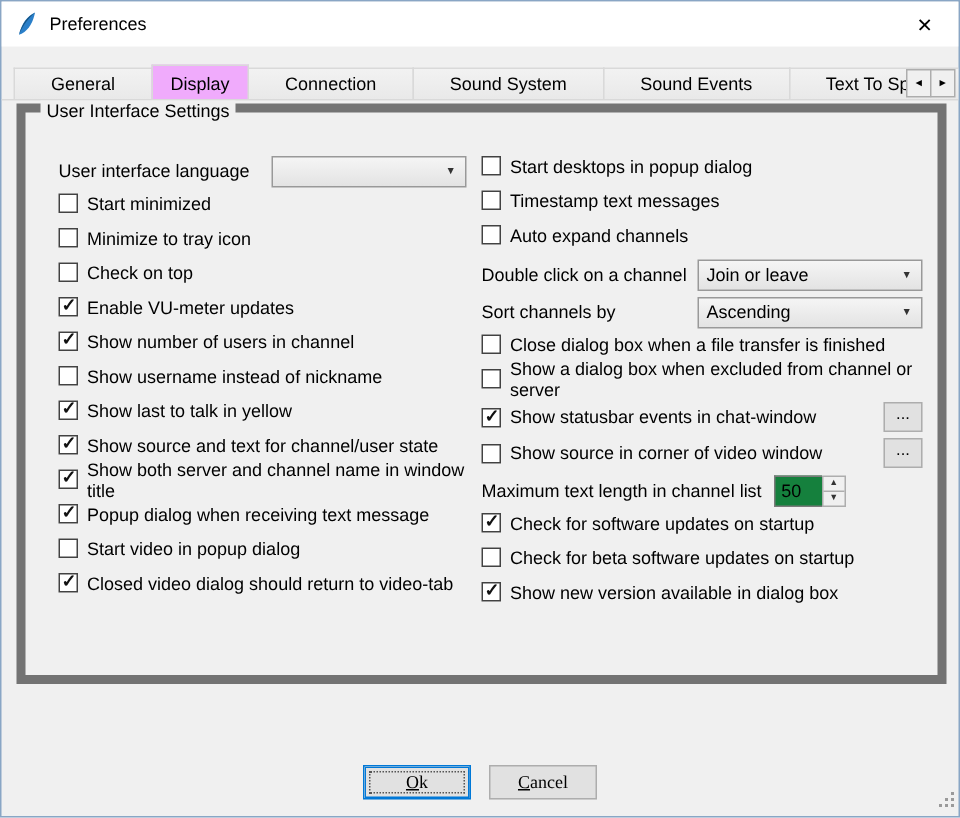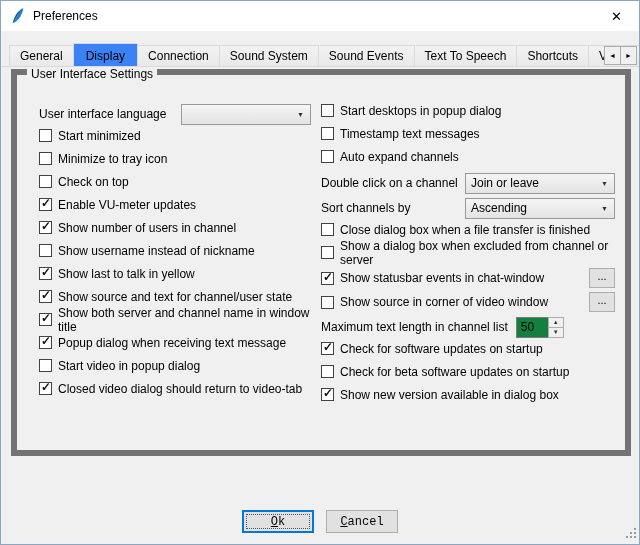--- a/index.html
+++ b/index.html
@@ -7,23 +7,23 @@
   .window{width:640px;height:545px;background:#f0f0f0;border:1px solid #89a6c5;position:relative;overflow:hidden;font-size:12px;color:#000}
 
   
   .titlebar{height:30px;background:#ffffff;display:flex;align-items:center}
   .title-icon{width:18px;height:18px;margin:0 6px 0 8px;display:flex}
   .title-text{font-size:12px}
   .close-btn{margin-left:auto;width:45px;height:30px;display:flex;align-items:center;justify-content:center;font-size:13px;cursor:default}
 
   
   .tabbar{display:flex;align-items:flex-end;margin-top:10px;padding-left:8px;height:26px;border-bottom:1px solid #d9d9d9;white-space:nowrap;overflow:hidden}
-  .tab{padding:3px 10px 3px;border:1px solid #d9d9d9;border-bottom:none;background:linear-gradient(#f2f2f2,#e9e9e9);font-size:12px;margin-left:-1px;flex:0 0 auto}
+  .tab{padding:3px 24px 3px;border:1px solid #d9d9d9;border-bottom:none;background:linear-gradient(#f2f2f2,#e9e9e9);font-size:12px;margin-left:-1px;flex:0 0 auto}
   .tab:first-child{margin-left:0}
-  .tab.active{background:#3b82f6;padding:5px 12px 4px;margin-bottom:-1px;position:relative;z-index:2}
+  .tab.active{background:#f0abfc;padding:5px 12px 4px;margin-bottom:-1px;position:relative;z-index:2}
   .tab-scrolls{position:absolute;right:2px;top:45px;display:flex;z-index:3}
   .tab-scroll{width:17px;height:19px;border:1px solid #adadad;background:#f0f0f0;font-size:7px;display:flex;align-items:center;justify-content:center;margin-left:-1px}
 
   
   .groupbox{position:absolute;left:10px;top:68px;width:620px;height:387px;border:6px solid #737373}
   .group-title{position:absolute;top:-8px;left:10px;background:#f0f0f0;padding:0 4px;font-size:12px}
   .group-cols{display:flex;padding:28px 10px 0 22px;gap:10px}
   .col-left{width:272px}
   .col-right{flex:1}
 
@@ -45,21 +45,21 @@
   .spin{display:flex;height:21px;margin-left:8px}
   .spin-value{width:32px;border:1px solid #7a7a7a;border-right:none;background:#15803d;display:flex;align-items:center;padding:0 4px;font-size:12px}
   .spin-btns{display:flex;flex-direction:column;width:16px;border:1px solid #adadad;background:#f0f0f0}
   .spin-up,.spin-down{flex:1;font-size:6px;display:flex;align-items:center;justify-content:center;color:#333}
   .spin-up{border-bottom:1px solid #adadad}
 
   .dots-btn{width:26px;height:20px;border:1px solid #adadad;background:#e1e1e1;font-size:11px;display:flex;align-items:flex-start;justify-content:center;line-height:14px}
 
   
   .button-row{position:absolute;left:0;right:0;bottom:11px;display:flex;justify-content:center;gap:12px}
-  .btn{width:72px;height:23px;background:#e1e1e1;border:1px solid #adadad;font-size:12px;display:flex;align-items:center;justify-content:center;position:relative;font-family:Liberation Mono, monospace}
+  .btn{width:72px;height:23px;background:#e1e1e1;border:1px solid #adadad;font-size:12px;display:flex;align-items:center;justify-content:center;position:relative;font-family:Liberation Serif, serif}
   .btn.ok{border:1px solid #0078d7;box-shadow:inset 0 0 0 1px #0078d7}
   .btn.ok::after{content:"";position:absolute;inset:3px;border:1px dotted #555}
   .mn{text-decoration:underline}
 
   .grip{position:absolute;right:2px;bottom:2px}
 </style>
 </head>
 <body>
 
 <div class="window">

